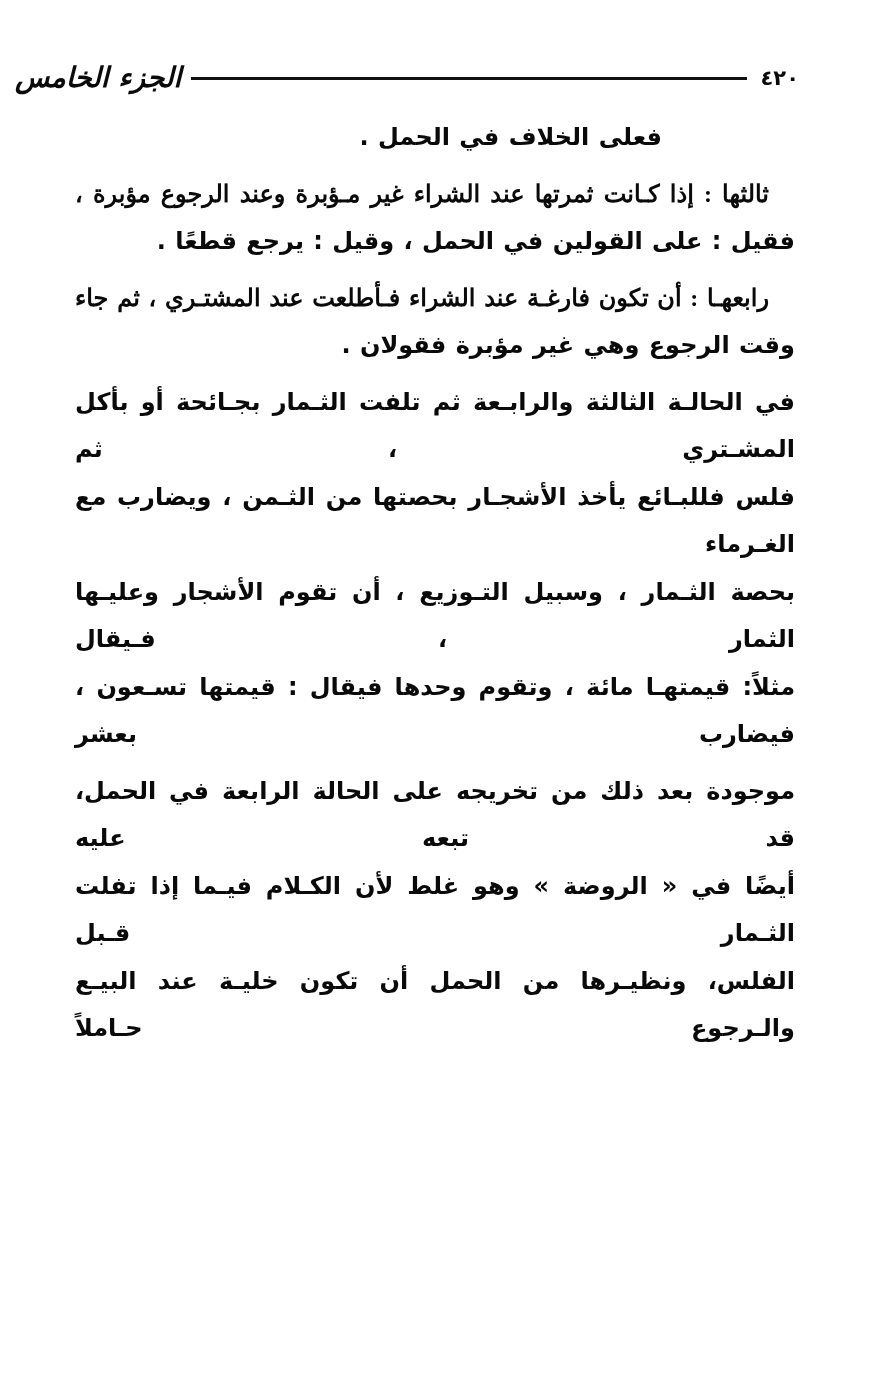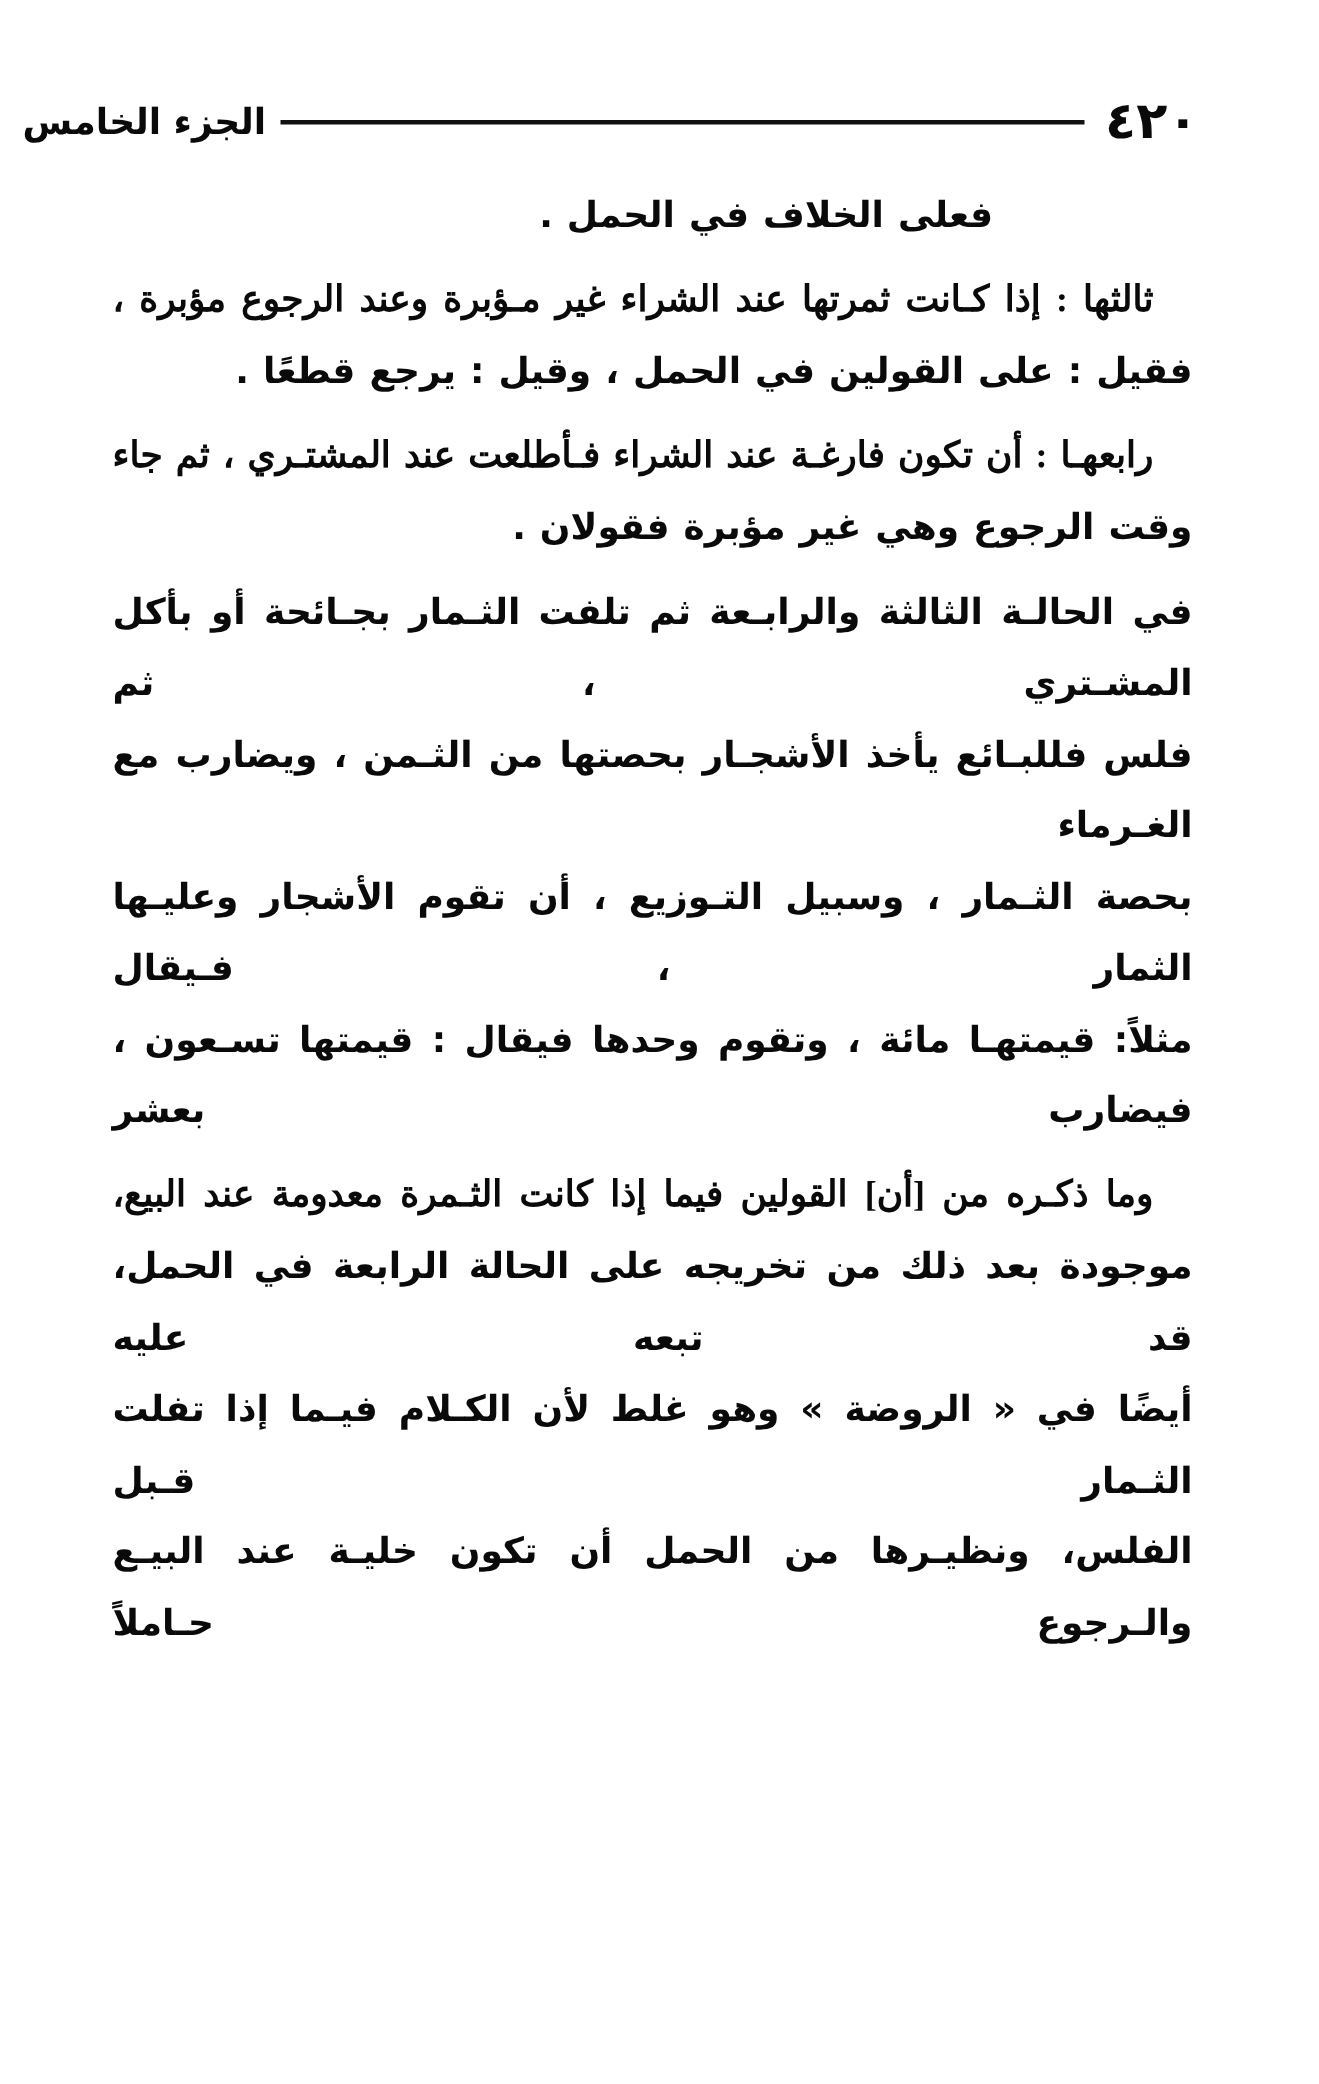--- a/index.html
+++ b/index.html
@@ -18,35 +18,36 @@
     font-weight: bold;
     color: #0a0a0a;
   }
   
   .header {
     display: flex;
     align-items: center;
     margin: 64px 80px 0 15px;
   }
   .page-num {
-    font-size: 34px;
+    font-size: 21px;
     line-height: 1;
     letter-spacing: 2px;
     white-space: nowrap;
   }
   .rule {
     flex: 1;
     height: 0;
     border-top: 3px solid #111;
     margin: 0 14px 0 10px;
   }
   .part-title {
-    font-size: 24px;
+    font-size: 28px;
     line-height: 1;
     white-space: nowrap;
+    font-style: italic;
   }
   
   .body-text {
     margin: 22px 84px 0 75px;
   }
   .para {
     margin: 0 0 9px 0;
     padding: 0;
   }
   .line {
@@ -97,21 +98,20 @@
     </div>
 
     <div class="para">
       <span class="line">في الحالـة الثالثة والرابـعة ثم تلفت الثـمار بجـائحة أو بأكل المشـتري ، ثم</span>
       <span class="line">فلس فللبـائع يأخذ الأشجـار بحصتها من الثـمن ، ويضارب مع الغـرماء</span>
       <span class="line">بحصة الثـمار ، وسبيل التـوزيع ، أن تقوم الأشجار وعليـها الثمار ، فـيقال</span>
       <span class="line">مثلاً: قيمتهـا مائة ، وتقوم وحدها فيقال : قيمتها تسـعون ، فيضارب بعشر</span>
     </div>
 
     <div class="para">
-      <span class="line indent">وما ذكـره من [أن] القولين فيما إذا كانت الثـمرة معدومة عند البيع،</span>
       <span class="line">موجودة بعد ذلك من تخريجه على الحالة الرابعة في الحمل، قد تبعه عليه</span>
       <span class="line">أيضًا في « الروضة » وهو غلط لأن الكـلام فيـما إذا تفلت الثـمار قـبل</span>
       <span class="line">الفلس، ونظيـرها من الحمل أن تكون خليـة عند البيـع والـرجوع حـاملاً</span>
 
     </div>
 
   </div>
 </div>
 
 </body></html>

